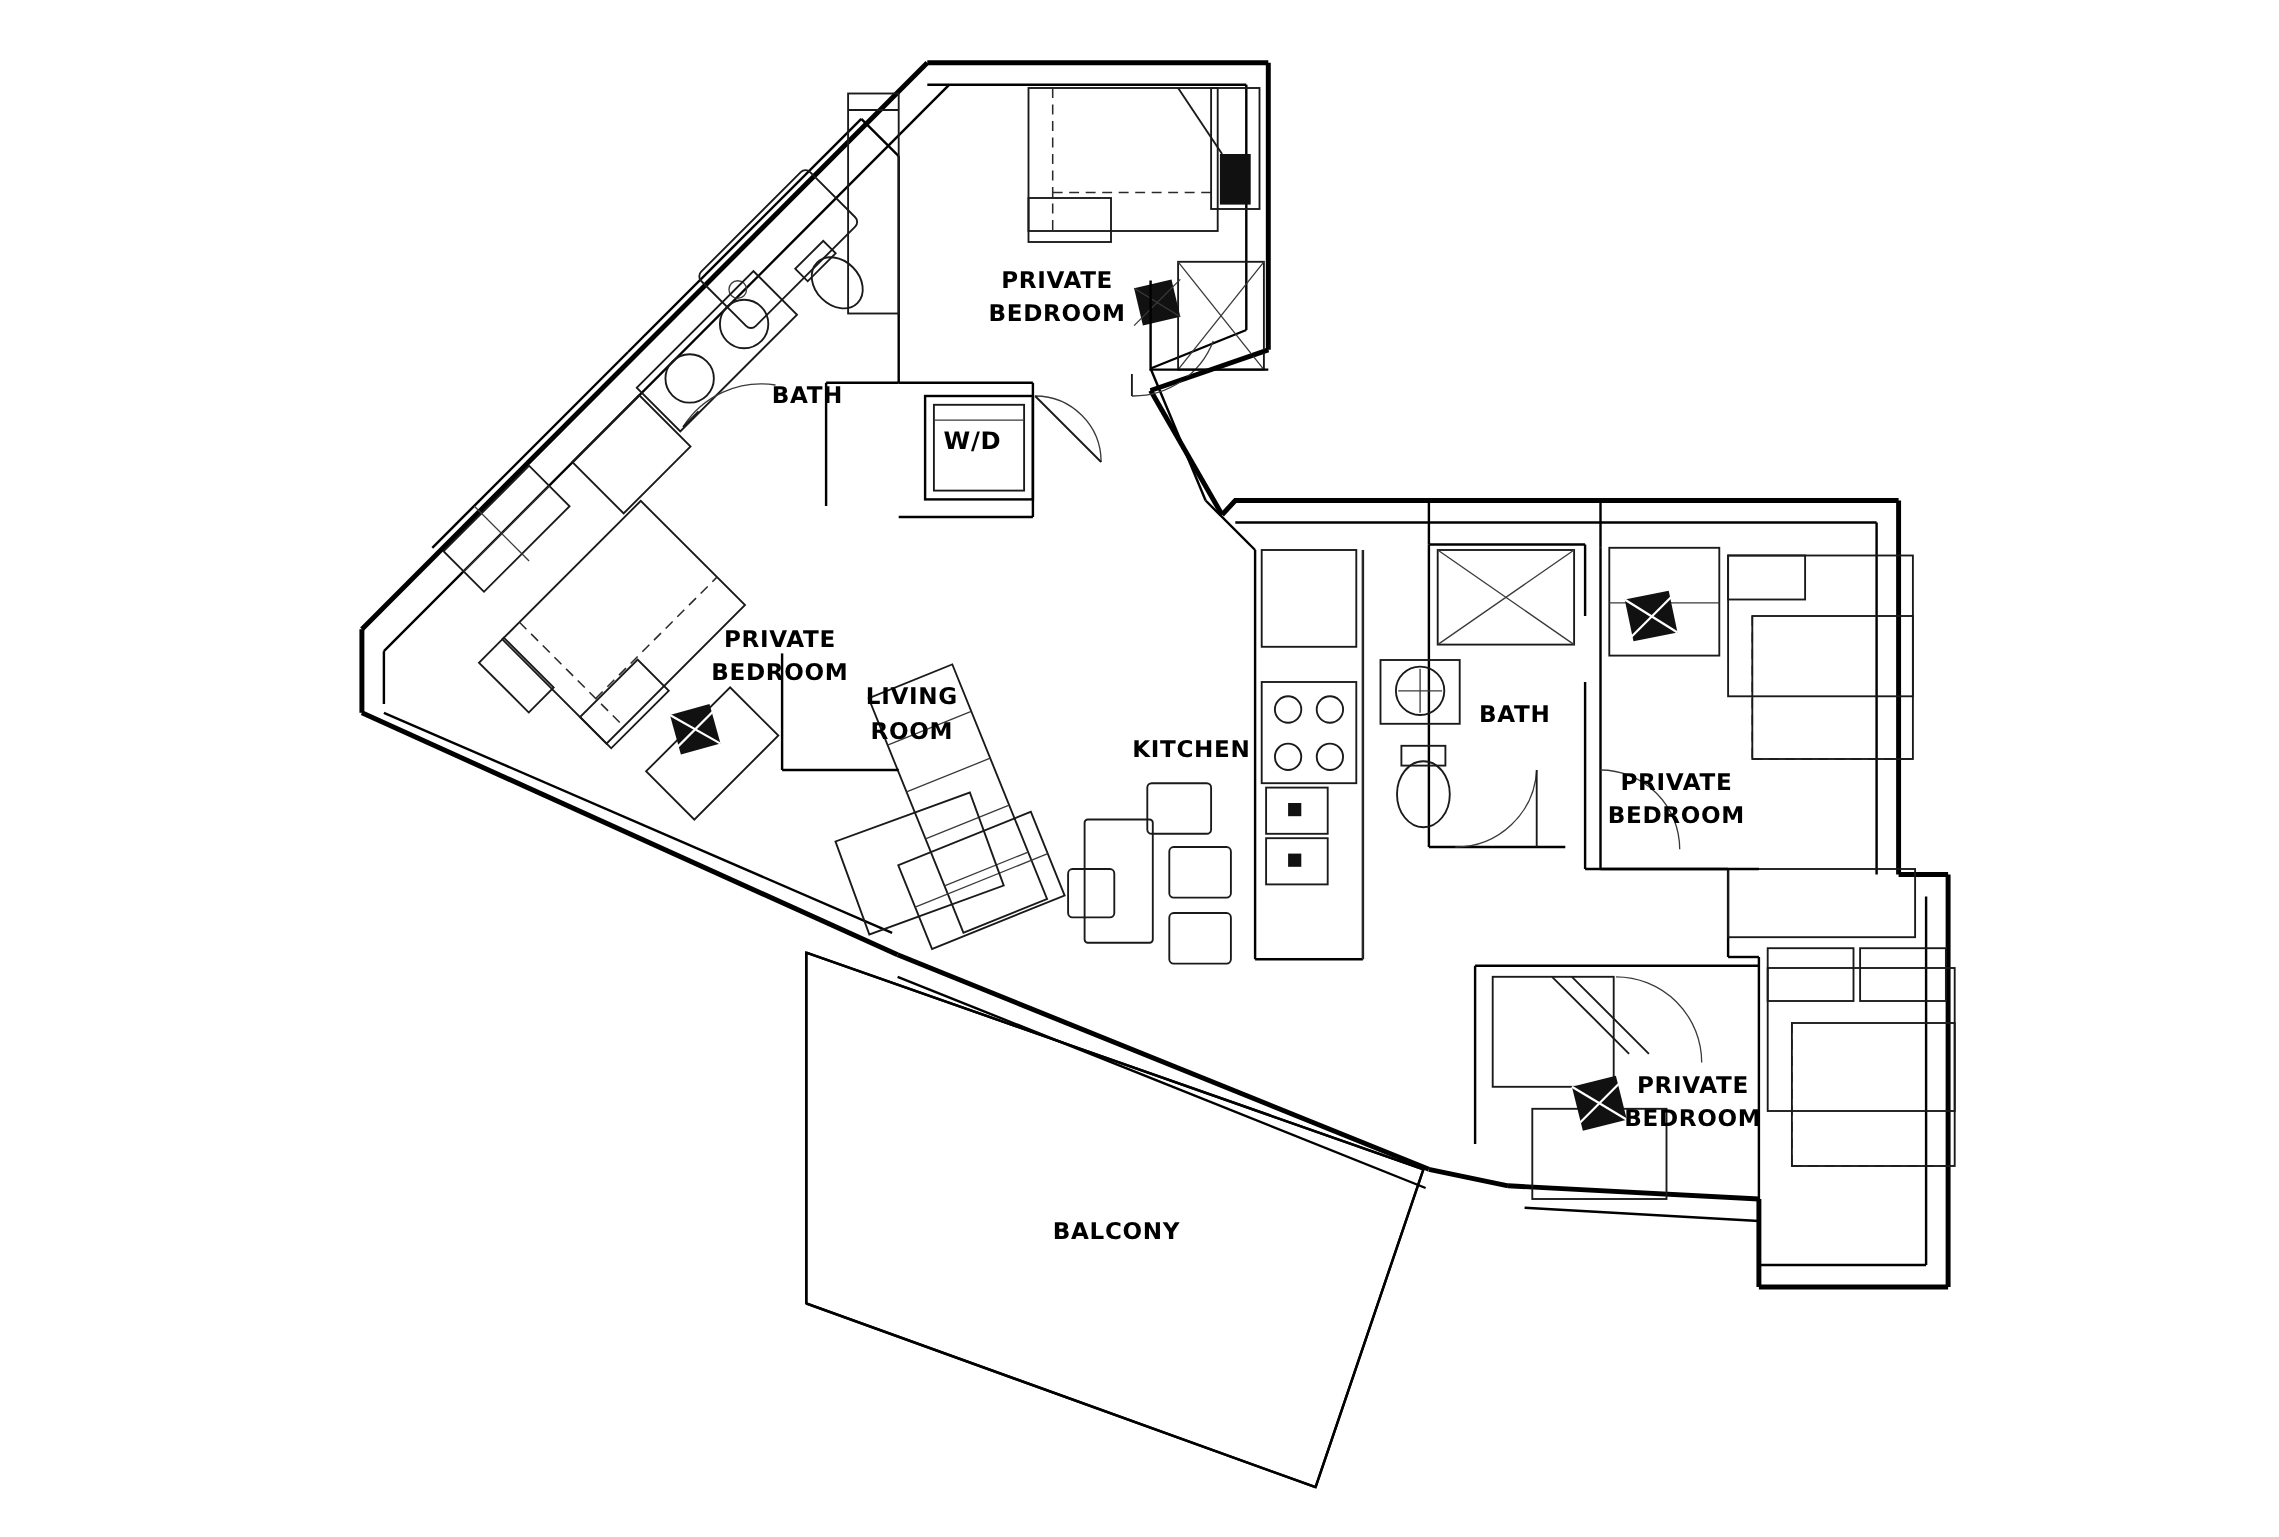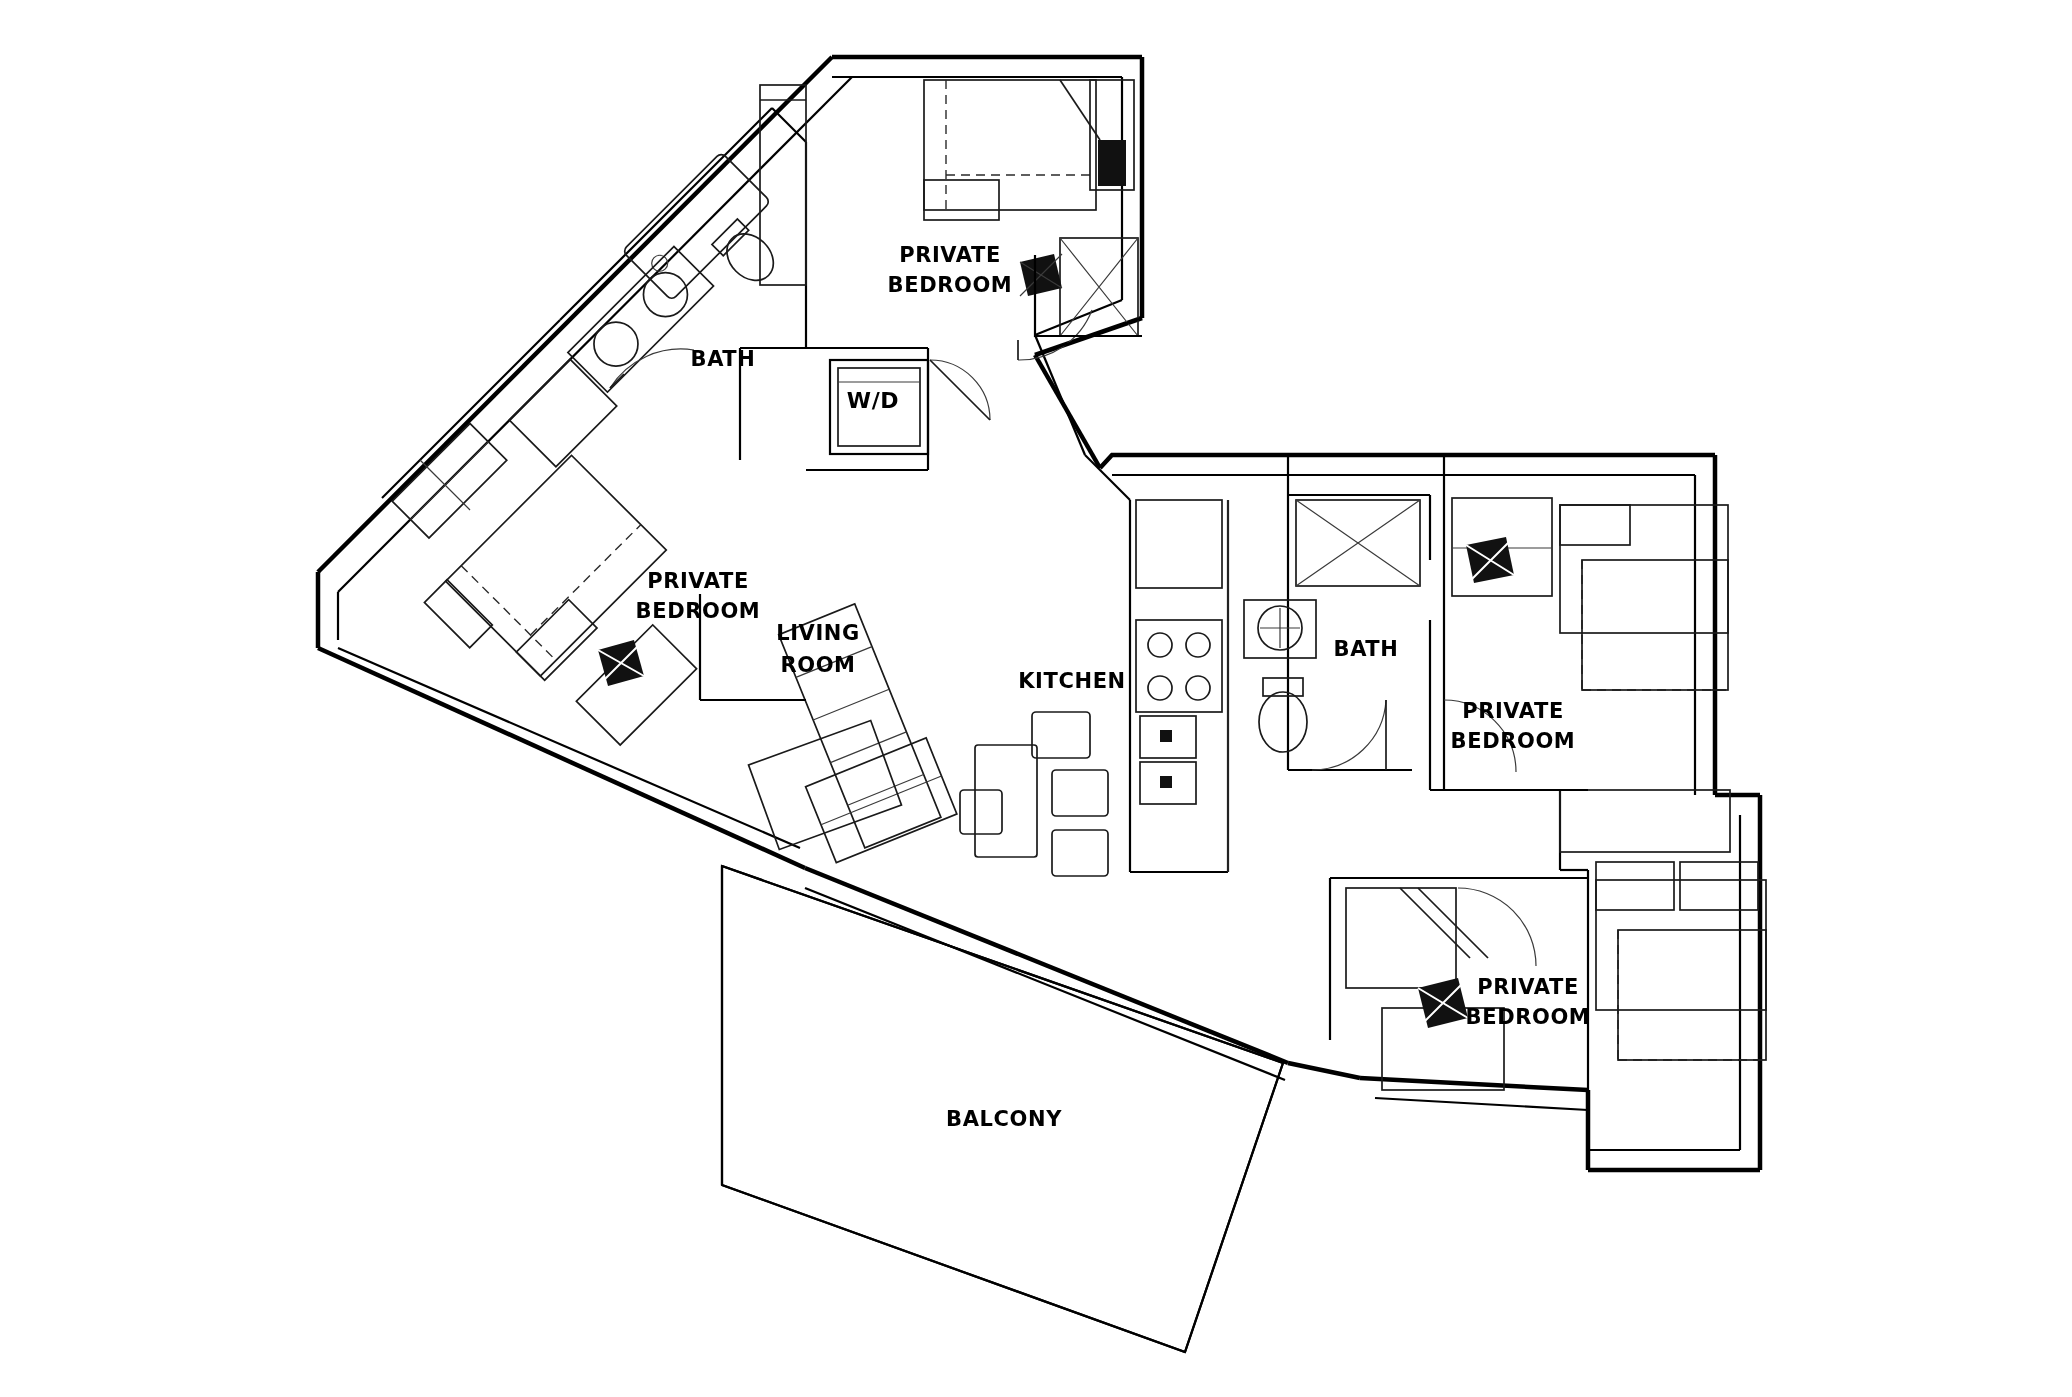--- a/index.html
+++ b/index.html
@@ -9,21 +9,21 @@
   }
   body {
     width: 2072px;
     height: 1397px;
     font-family: "Liberation Sans", sans-serif;
     position: relative;
     overflow: hidden;
   }
   #floorplan-root {
     position: absolute;
-    left: 0; top: 0;
+    left: 11px; top: 0;
     width: 1708px;
     height: 1397px;
   }
   svg#plan {
     display: block;
     width: 2072px;
     height: 1397px;
   }
   .wall { fill: none; stroke: #000000; stroke-width: 4.5; stroke-linejoin: miter; }
   .wall-thin { fill: none; stroke: #000000; stroke-width: 2.2; }

